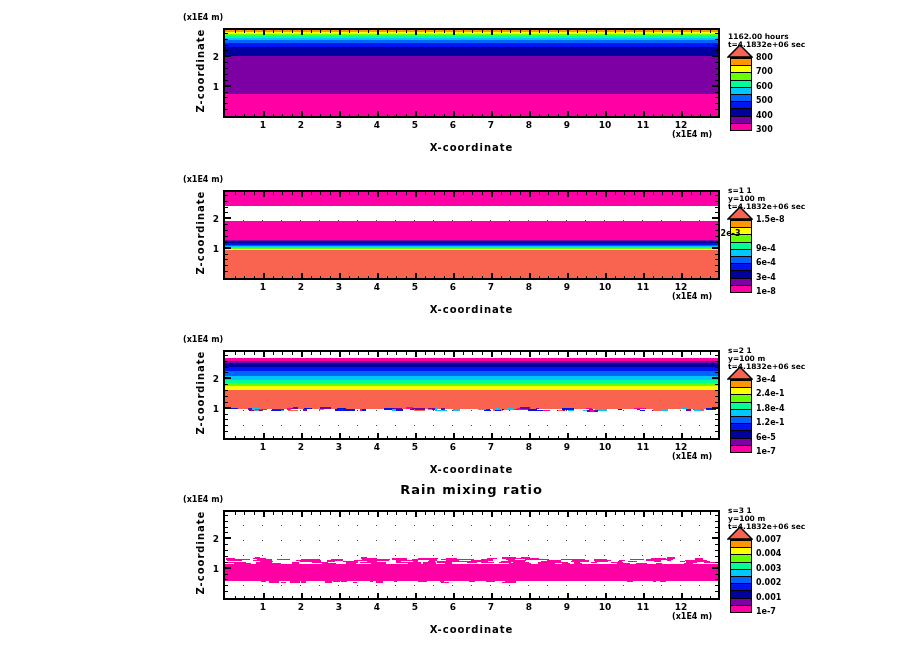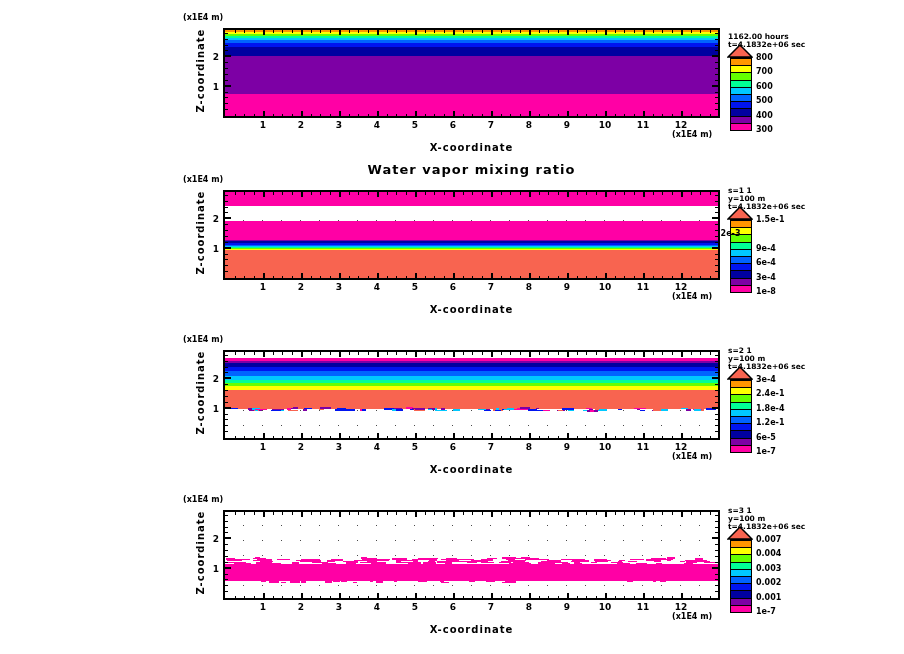--- a/index.html
+++ b/index.html
@@ -206,21 +206,20 @@
       <div class="cbar-seg" style="bottom: 64.8px; height: 7.2px; background: rgb(255, 150, 0);"></div>
     </div>
     <div class="cbar-label" style="left: 756px; top: 125px;">300</div>
     <div class="cbar-label" style="left: 756px; top: 110.6px;">400</div>
     <div class="cbar-label" style="left: 756px; top: 96.2px;">500</div>
     <div class="cbar-label" style="left: 756px; top: 81.8px;">600</div>
     <div class="cbar-label" style="left: 756px; top: 67.4px;">700</div>
     <div class="cbar-label" style="left: 756px; top: 53px;">800</div>
     <div class="cbar-header" style="left: 728px; top: 33px;">1162.00 hours</div>
     <div class="cbar-header" style="left: 728px; top: 41px;">t=4.1832e+06 sec</div>
-    <div class="panel-title" style="left: 225px; top: 162px; width: 493px;">Water vapor mixing ratio</div>
     <div class="unit-label" style="left: 183px; top: 175px;">(x1E4 m)</div>
     <div class="plot" style="left: 223px; top: 190px; width: 493px; height: 86px;">
       <div class="dotgrid"></div>
       <div class="band" style="bottom: 0px; height: 27.884px; background: rgb(248, 100, 80); z-index: 1;"></div>
       <div class="band" style="bottom: 27.884px; height: 1.17406px; background: rgb(255, 255, 0); z-index: 1;"></div>
       <div class="band" style="bottom: 29.058px; height: 0.880546px; background: rgb(100, 255, 0); z-index: 1;"></div>
       <div class="band" style="bottom: 29.9386px; height: 0.880546px; background: rgb(0, 255, 150); z-index: 1;"></div>
       <div class="band" style="bottom: 30.8191px; height: 1.17406px; background: rgb(0, 200, 255); z-index: 1;"></div>
       <div class="band" style="bottom: 31.9932px; height: 1.46758px; background: rgb(0, 100, 255); z-index: 1;"></div>
       <div class="band" style="bottom: 33.4608px; height: 1.76109px; background: rgb(0, 20, 240); z-index: 1;"></div>
@@ -389,21 +388,21 @@
       <div class="cbar-seg" style="bottom: 43.2px; height: 7.2px; background: rgb(0, 255, 150);"></div>
       <div class="cbar-seg" style="bottom: 50.4px; height: 7.2px; background: rgb(100, 255, 0);"></div>
       <div class="cbar-seg" style="bottom: 57.6px; height: 7.2px; background: rgb(255, 255, 0);"></div>
       <div class="cbar-seg" style="bottom: 64.8px; height: 7.2px; background: rgb(255, 150, 0);"></div>
     </div>
     <div class="cbar-label" style="left: 756px; top: 287px;">1e-8</div>
     <div class="cbar-label" style="left: 756px; top: 272.6px;">3e-4</div>
     <div class="cbar-label" style="left: 756px; top: 258.2px;">6e-4</div>
     <div class="cbar-label" style="left: 756px; top: 243.8px;">9e-4</div>
     <div class="cbar-label" style="left: 712px; top: 229.4px;">1.2e-3</div>
-    <div class="cbar-label" style="left: 756px; top: 215px;">1.5e-1</div>
+    <div class="cbar-label" style="left: 756px; top: 215px;">1.5e-8</div>
     <div class="cbar-header" style="left: 728px; top: 187px;">s=1 1</div>
     <div class="cbar-header" style="left: 728px; top: 195px;">y=100 m</div>
     <div class="cbar-header" style="left: 728px; top: 203px;">t=4.1832e+06 sec</div>
     <div class="unit-label" style="left: 183px; top: 335px;">(x1E4 m)</div>
     <div class="plot" style="left: 223px; top: 350px; width: 493px; height: 86px;">
       <div class="dotgrid"></div>
       <div class="band" style="bottom: 29.3515px; height: 18.198px; background: rgb(248, 100, 80); z-index: 1;"></div>
       <div class="band" style="bottom: 47.5495px; height: 4.10921px; background: rgb(255, 255, 0); z-index: 1;"></div>
       <div class="band" style="bottom: 51.6587px; height: 2.93515px; background: rgb(100, 255, 0); z-index: 1;"></div>
       <div class="band" style="bottom: 54.5939px; height: 3.52218px; background: rgb(0, 255, 150); z-index: 1;"></div>
@@ -668,20 +667,21 @@
     </div>
     <div class="cbar-label" style="left: 756px; top: 447px;">1e-7</div>
     <div class="cbar-label" style="left: 756px; top: 432.6px;">6e-5</div>
     <div class="cbar-label" style="left: 756px; top: 418.2px;">1.2e-1</div>
     <div class="cbar-label" style="left: 756px; top: 403.8px;">1.8e-4</div>
     <div class="cbar-label" style="left: 756px; top: 389.4px;">2.4e-1</div>
     <div class="cbar-label" style="left: 756px; top: 375px;">3e-4</div>
     <div class="cbar-header" style="left: 728px; top: 347px;">s=2 1</div>
     <div class="cbar-header" style="left: 728px; top: 355px;">y=100 m</div>
     <div class="cbar-header" style="left: 728px; top: 363px;">t=4.1832e+06 sec</div>
+    <div class="panel-title" style="left: 225px; top: 482px; width: 493px;">Rain mixing ratio</div>
     <div class="unit-label" style="left: 183px; top: 495px;">(x1E4 m)</div>
     <div class="plot" style="left: 223px; top: 510px; width: 493px; height: 86px;">
       <div class="dotgrid"></div>
       <div class="band" style="bottom: 17.0239px; height: 17.0239px; background: rgb(255, 0, 165); z-index: 1;"></div>
       <div class="noise" style="left: 105.645px; bottom: 36.9361px; width: 12.2773px; height: 1.77274px; background: rgb(255, 0, 165); z-index: 2;"></div>
       <div class="noise" style="left: 220.758px; bottom: 38.5112px; width: 11.106px; height: 1.7201px; background: rgb(255, 0, 165); z-index: 2;"></div>
       <div class="noise" style="left: 316.832px; bottom: 33.5378px; width: 13.3584px; height: 1.74061px; background: rgb(255, 0, 165); z-index: 2;"></div>
       <div class="noise" style="left: 139.85px; bottom: 37.6729px; width: 7.60546px; height: 1.89655px; background: rgb(255, 0, 165); z-index: 2;"></div>
       <div class="noise" style="left: 385.611px; bottom: 34.6223px; width: 7.04294px; height: 1.01902px; background: rgb(255, 0, 165); z-index: 2;"></div>
       <div class="noise" style="left: 483.447px; bottom: 34.8297px; width: 5.47914px; height: 1.47008px; background: rgb(255, 0, 165); z-index: 2;"></div>

